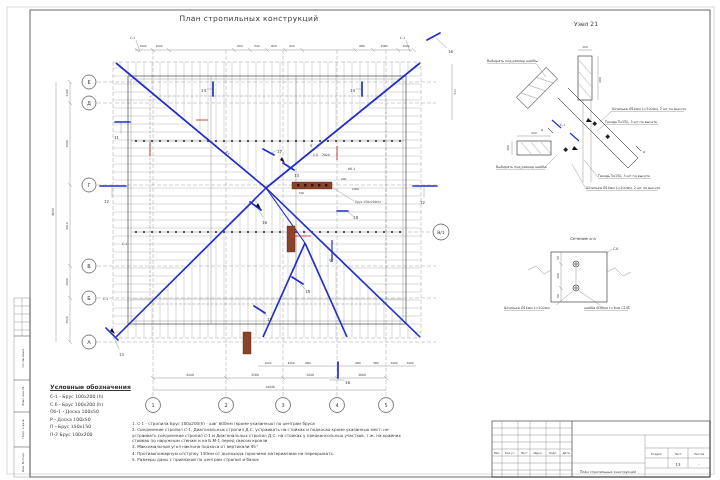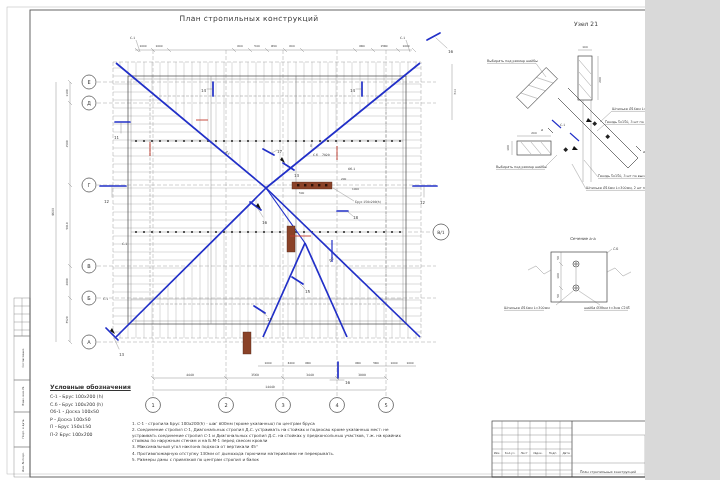--- a/index.html
+++ b/index.html
@@ -1,16 +1,16 @@
 <!DOCTYPE html>
 <html><head>
 <meta charset="utf-8">
 <style>
   html,body{margin:0;padding:0;background:#d9d9d9;}
-  .sheet{position:relative;width:645px;height:480px;background:#ffffff;overflow:hidden;
+  .sheet{position:relative;width:720px;height:480px;background:#ffffff;overflow:hidden;
          font-family:"DejaVu Sans",sans-serif;}
   svg{position:absolute;left:0;top:0;}
   svg text{fill:#3a3a3a;font-family:"DejaVu Sans",sans-serif;}
   .t28{font-size:2.8px}.t3{font-size:3px}.t33{font-size:3.3px}.t4{font-size:4px}
   .t45{font-size:4.5px}.t5{font-size:5px}.t6{font-size:6px}.t75{font-size:7.5px;letter-spacing:.4px}
   .mid{text-anchor:middle}
   .raft{stroke:#9a9a9a;stroke-width:.35}
   .thin{stroke:#777;stroke-width:.4;fill:none}
   .med{stroke:#444;stroke-width:.7;fill:none}
   .dim{stroke:#666;stroke-width:.35;fill:none}

